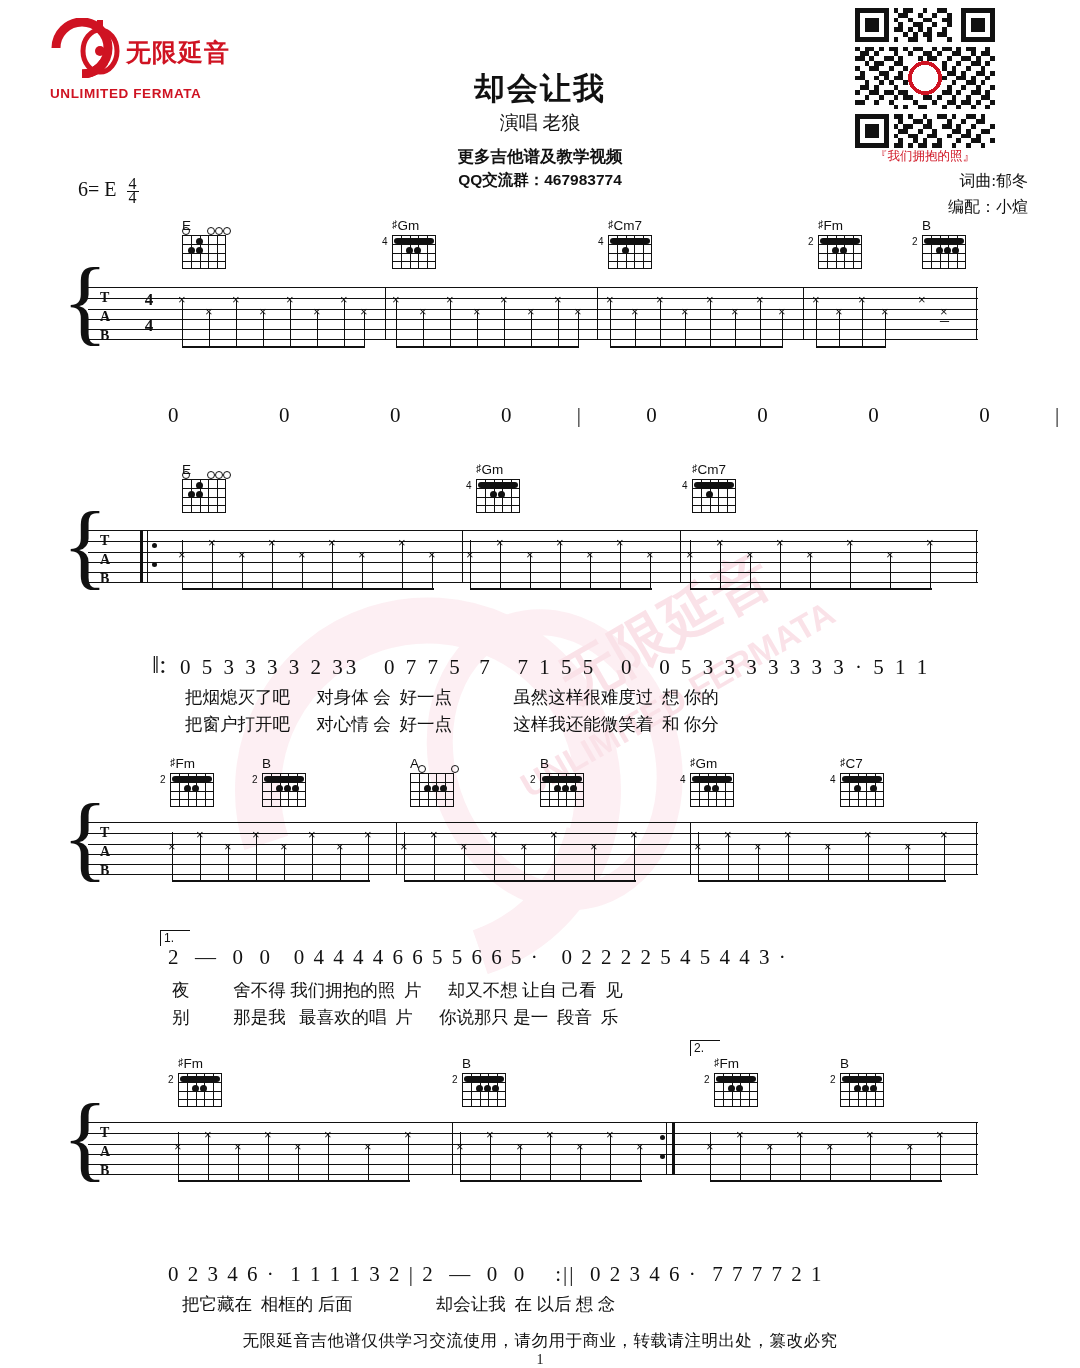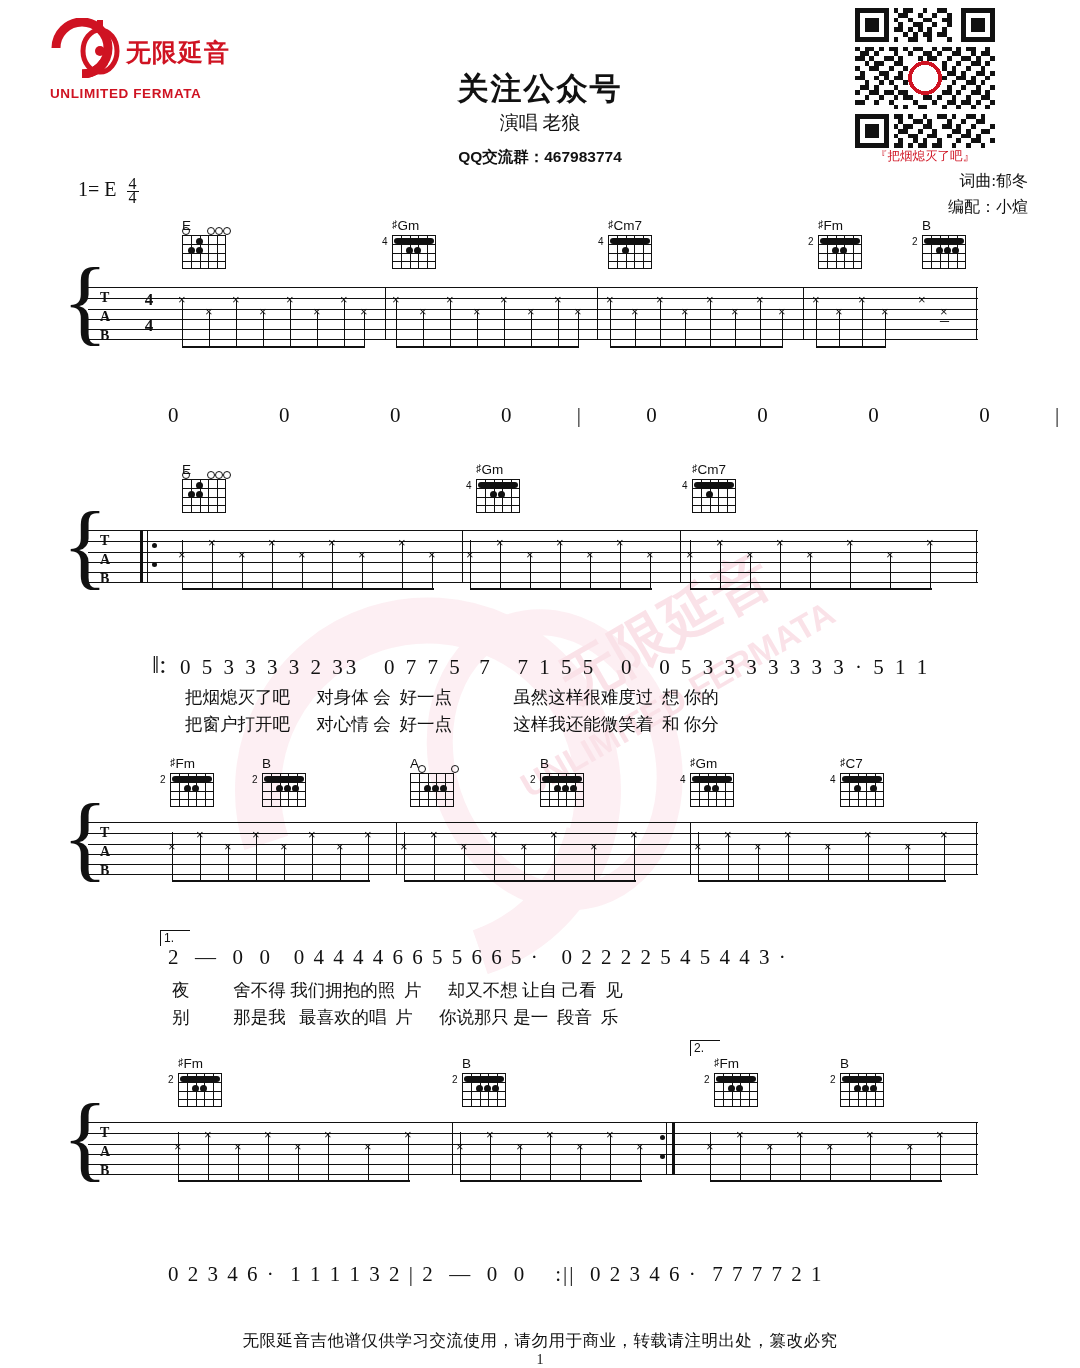--- a/index.html
+++ b/index.html
@@ -511,34 +511,35 @@
       <rect x="11" y="28" width="1" height="1"></rect>
       <rect x="13" y="28" width="2" height="1"></rect>
       <rect x="16" y="28" width="2" height="1"></rect>
       <rect x="20" y="28" width="1" height="1"></rect>
       <rect x="23" y="28" width="1" height="1"></rect>
       <rect x="26" y="28" width="1" height="1"></rect>
   </g>
   <rect x="11" y="11" width="7" height="7" fill="#fff"></rect>
   <circle cx="14.5" cy="14.5" r="3.1" fill="none" stroke="#cf1322" stroke-width="0.8"></circle>
 </svg>
-<div class="qr-note">『把烟熄灭了吧』</div>
-
-<div class="song-title">关注公众号</div>
+<div class="qr-note">『我们拥抱的照』</div>
+
+<div class="song-title">却会让我</div>
 <div class="song-artist">演唱 老狼</div>
 <div class="promo">
+  <div>更多吉他谱及教学视频</div>
   <div class="line3">QQ交流群：467983774</div>
 </div>
 <div class="credits">
   <div>词曲:郁冬</div>
   <div>编配：小煊</div>
 </div>
 
 <div class="key-sig">
-  <span>1= E</span>
+  <span>6= E</span>
   <span class="frac">
     <span class="top">4</span>
     <span class="bot">4</span>
   </span>
 </div>
 
 <div class="watermark">
   <svg width="780" height="640" viewBox="0 0 780 640">
     <g transform="rotate(-18 390 320)" opacity="0.55">
       <path d="M120,330 a170,170 0 1,1 170,170" fill="none" stroke="#f0a0b6" stroke-width="46"></path>
@@ -1186,16 +1187,17 @@
     <div class="xmark" style="left:866px; top:1128px;">×</div>
       <div class="stem" style="left:870px; top:1134px; height:48px"></div>
     <div class="xmark" style="left:906px; top:1140px;">×</div>
       <div class="stem" style="left:910px; top:1146px; height:36px"></div>
     <div class="xmark" style="left:936px; top:1128px;">×</div>
       <div class="stem" style="left:940px; top:1134px; height:48px"></div>
     <div class="beam" style="left:710px; top:1180px; width:232px;"></div>
   </div>
 
   <div class="num-row" style="left:168px; top:1262px; letter-spacing:2px;">0 2 3 4 6 ·  1 1 1 1 3 2 | 2  —  0  0    :||  0 2 3 4 6 ·  7 7 7 7 2 1</div>
+  <div class="lyric-row" style="left:182px; top:1292px;">把它藏在  相框的 后面                   却会让我  在 以后 想 念</div>
 </div>
 
 <div class="footer">无限延音吉他谱仅供学习交流使用，请勿用于商业，转载请注明出处，篡改必究</div>
 <div class="page-num">1</div>
 
 </body></html>

